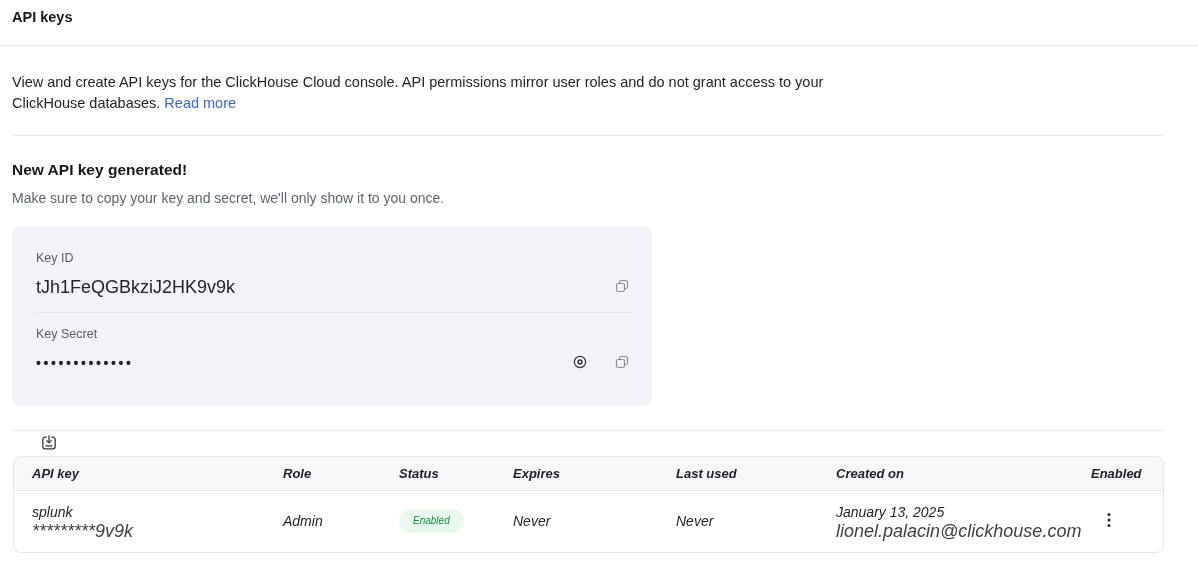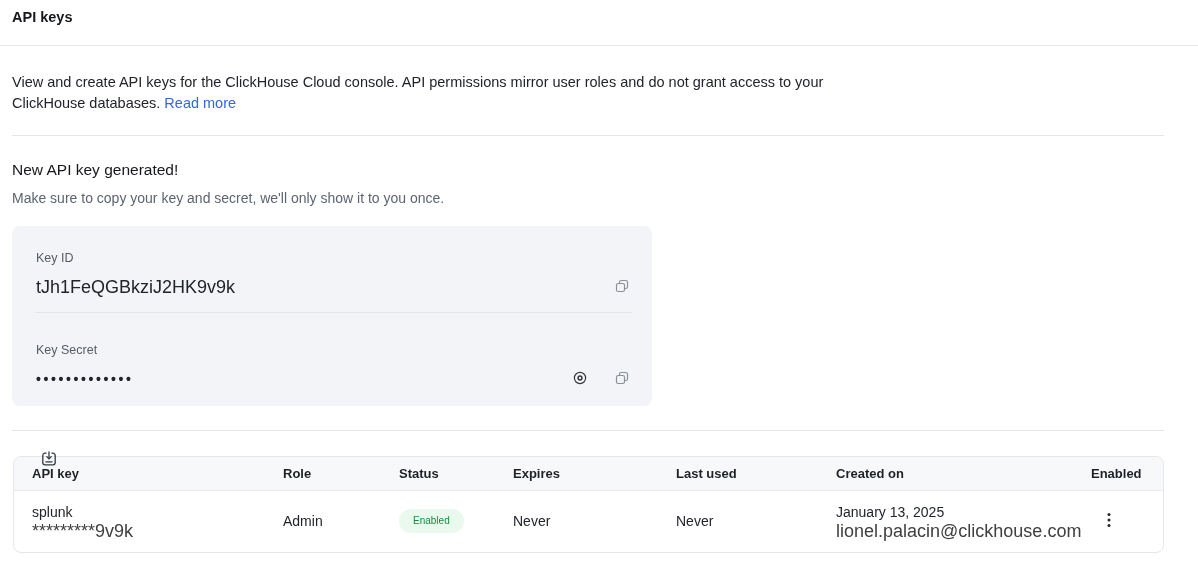--- a/index.html
+++ b/index.html
@@ -16,40 +16,40 @@
   .page-head h1 { margin: 0; font-size: 14.5px; line-height: 18px; font-weight: 700; color: #16181c; }
 
   
   .desc { margin: 26px 0 0 12px; max-width: 818px; font-size: 14.5px; line-height: 21px; color: #21242a; }
   .desc a { color: #3567db; text-decoration: none; cursor: pointer; }
 
   hr.inset { border: none; border-top: 1px solid #e6e7ea; margin: 21px 34px 0 12px; }
   hr.inset.pre-table { margin-top: 24px; }
 
   
-  .new-key h2 { margin: 24px 12px 0; font-size: 15.5px; line-height: 19px; font-weight: 400; color: #16181c; }
+  .new-key h2 { margin: 24px 12px 0; font-size: 15.5px; line-height: 19px; font-weight: 700; color: #16181c; }
   .new-key .sub { margin: 11px 12px 0; font-size: 14px; line-height: 17px; color: #5d6470; }
 
   
   .key-card { margin: 19px 0 0 12px; width: 640px; height: 180px; background: #f3f4f7; border-radius: 8px; display: flex; flex-direction: column; }
   .key-main { flex: 1; padding: 25px 20px 0 24px; }
   .field-label { font-size: 12.5px; line-height: 15px; color: #565c66; }
   .value-row { display: flex; align-items: center; justify-content: space-between; height: 26px; margin-top: 8px; }
   .value { font-size: 18px; color: #21252b; }
   .masked { font-size: 14px; font-weight: 700; letter-spacing: 2.6px; color: #21252b; }
   .field-divider { height: 1px; background: #e2e4e8; margin-top: 12px; }
-  .field-gap { margin-top: 30px; }
+  .field-gap { margin-top: 14px; }
   .icon-btn { background: none; border: none; margin: 0; padding: 2px; cursor: pointer; display: inline-flex; align-items: center; justify-content: center; border-radius: 4px; }
   .btn-group { display: flex; align-items: center; gap: 22px; }
   .vsep { width: 1px; background: #dde0e5; margin: 28px 0; }
   .key-side { width: 74px; display: flex; align-items: center; justify-content: center; }
 
   
   .table-wrap { margin: 25px 34px 0 13px; border: 1px solid #e4e6ea; border-radius: 8px; overflow: hidden; }
-  table { width: 100%; border-collapse: collapse; }
+  table { width: 100%; border-collapse: collapse; font-style: italic; }
   th { height: 33px; background: #f7f8fa; border-bottom: 1px solid #e8eaee; text-align: left; font-size: 13px; font-weight: 600; color: #1d2127; padding: 0; }
   th:first-child, td:first-child { padding-left: 18px; }
   td { height: 62px; vertical-align: middle; font-size: 14px; color: #21252b; padding: 0; }
   .cell-main { font-size: 14px; line-height: 19px; color: #21252b; }
   .cell-sub { font-size: 18px; line-height: 18px; color: #404040; }
   .badge { display: inline-block; background: #e9f9ee; color: #168a3f; font-size: 10px; line-height: 24px; padding: 0 14px; border-radius: 13px; }
   .kebab-btn { margin-left: 8px; background: none; border: none; cursor: pointer; padding: 4px 8px; border-radius: 4px; display: inline-flex; }
 </style>
 </head>
 <body>

